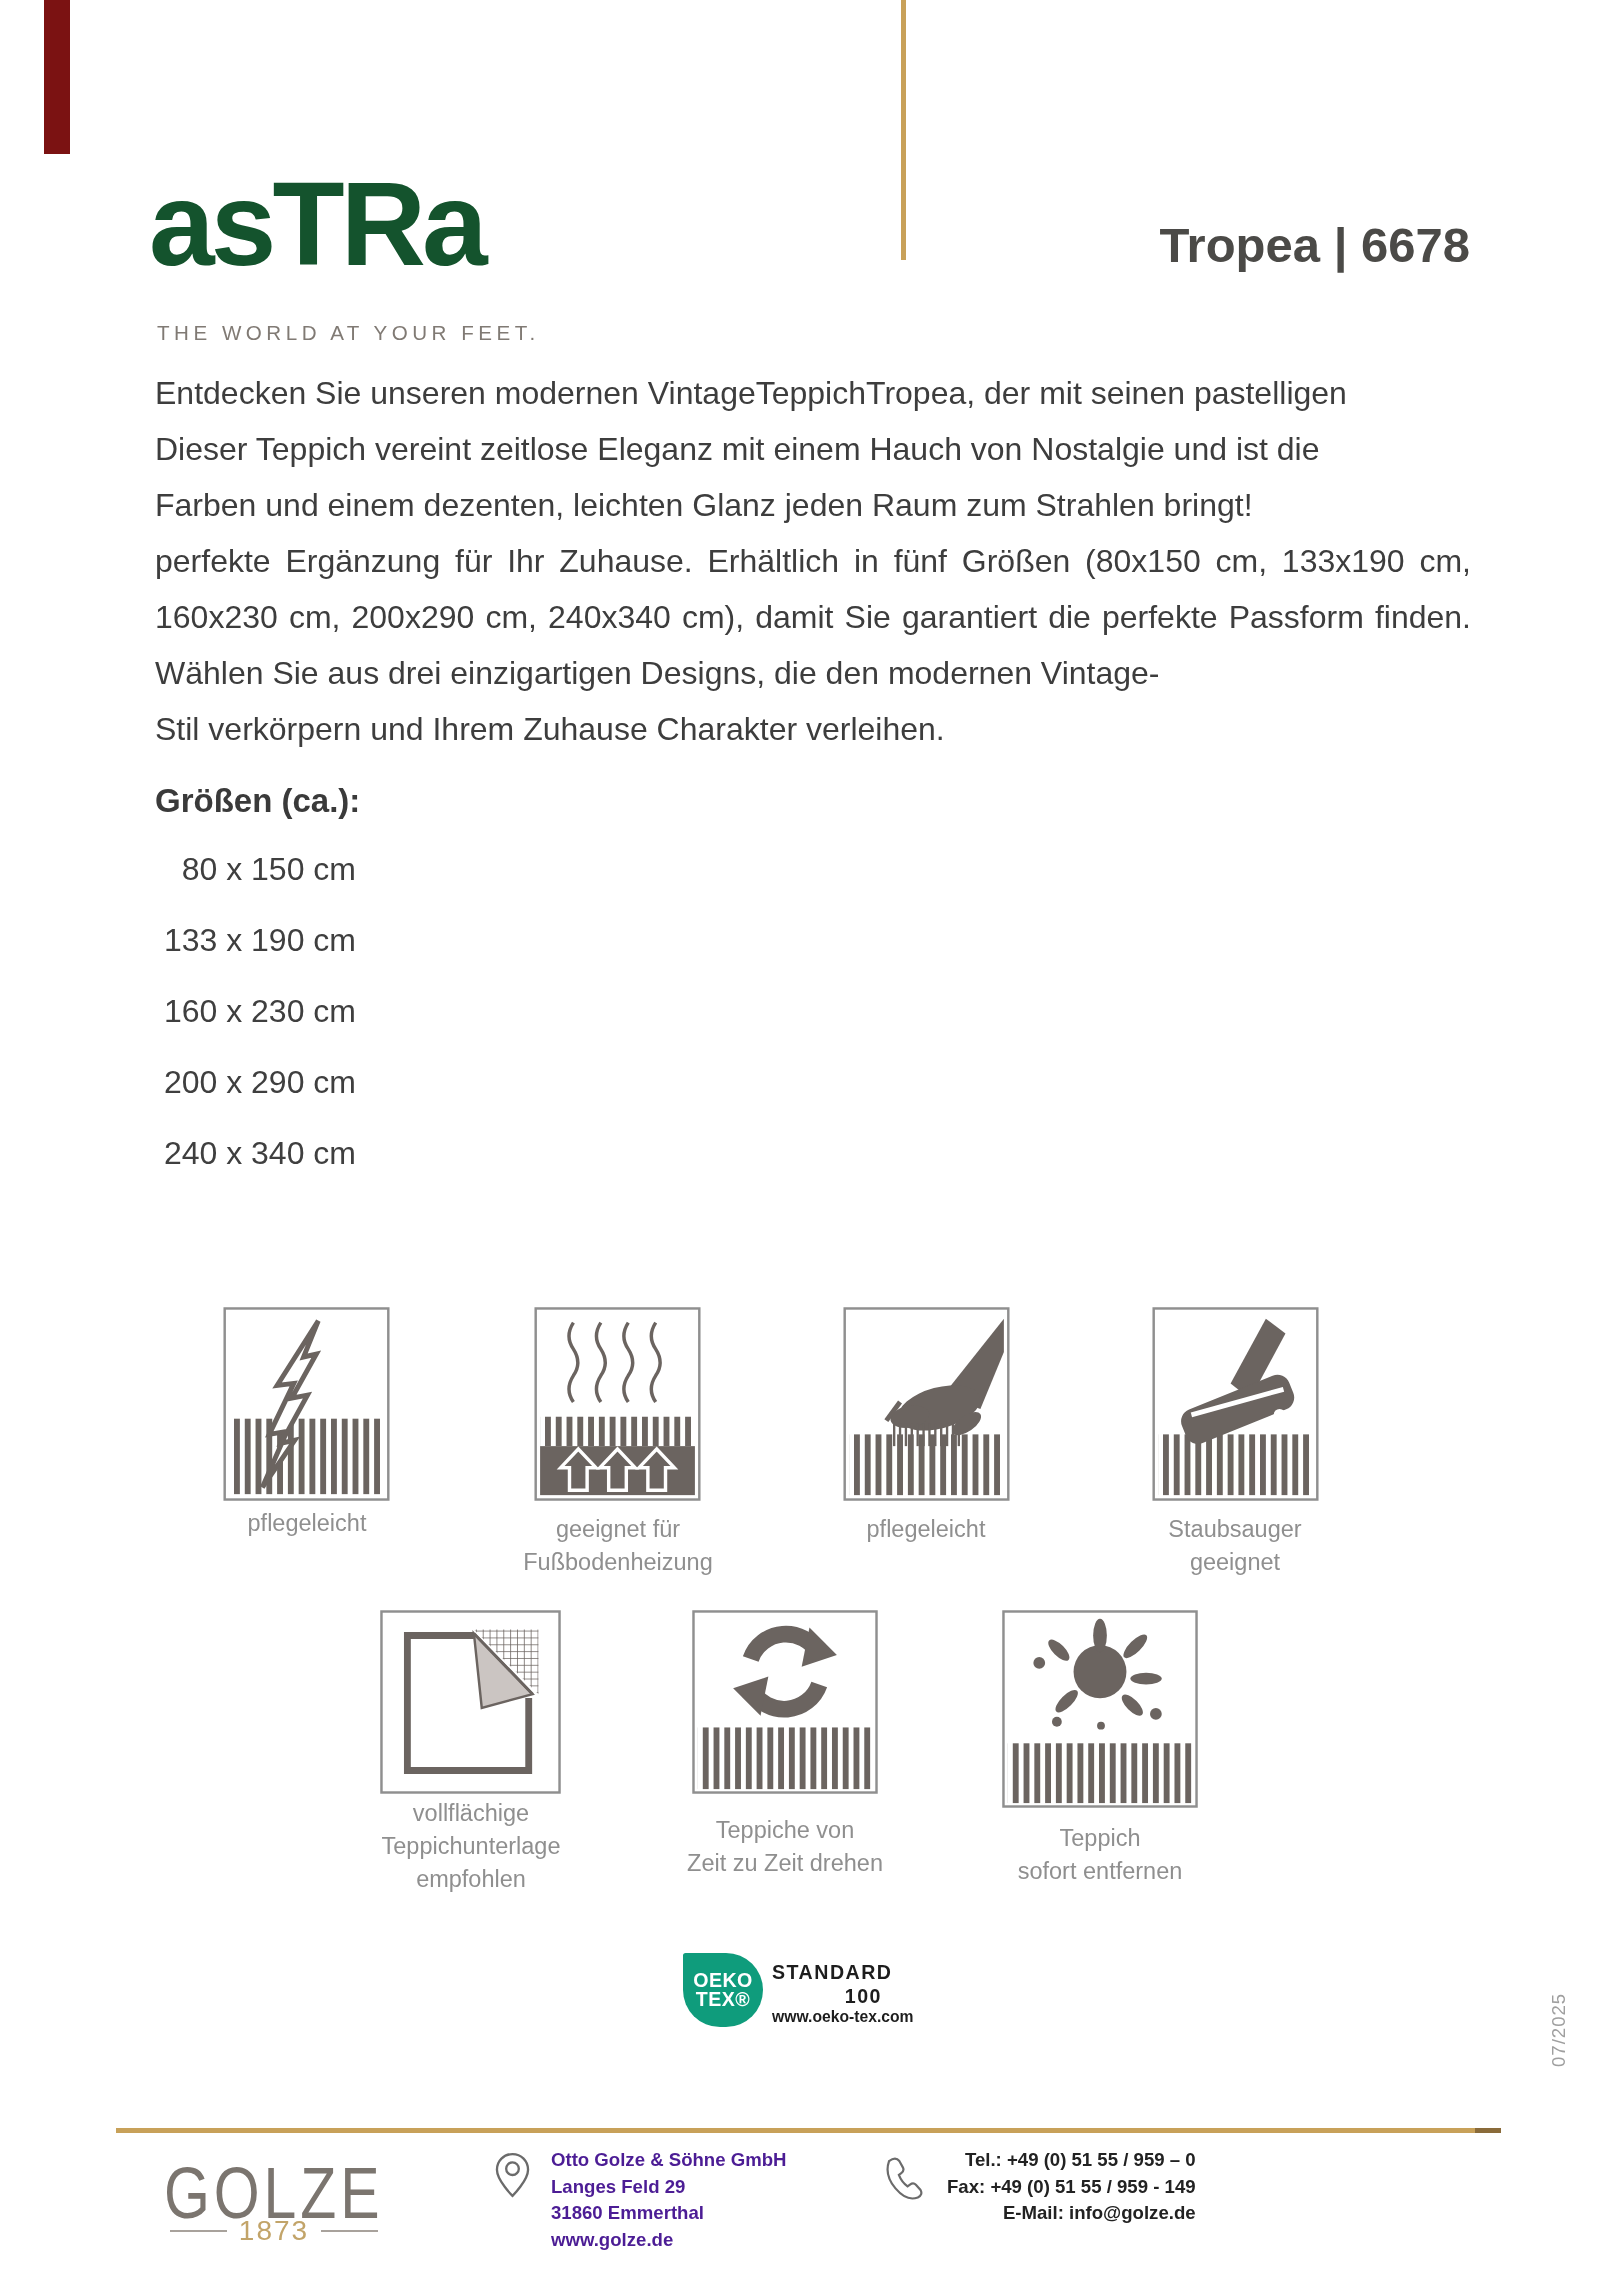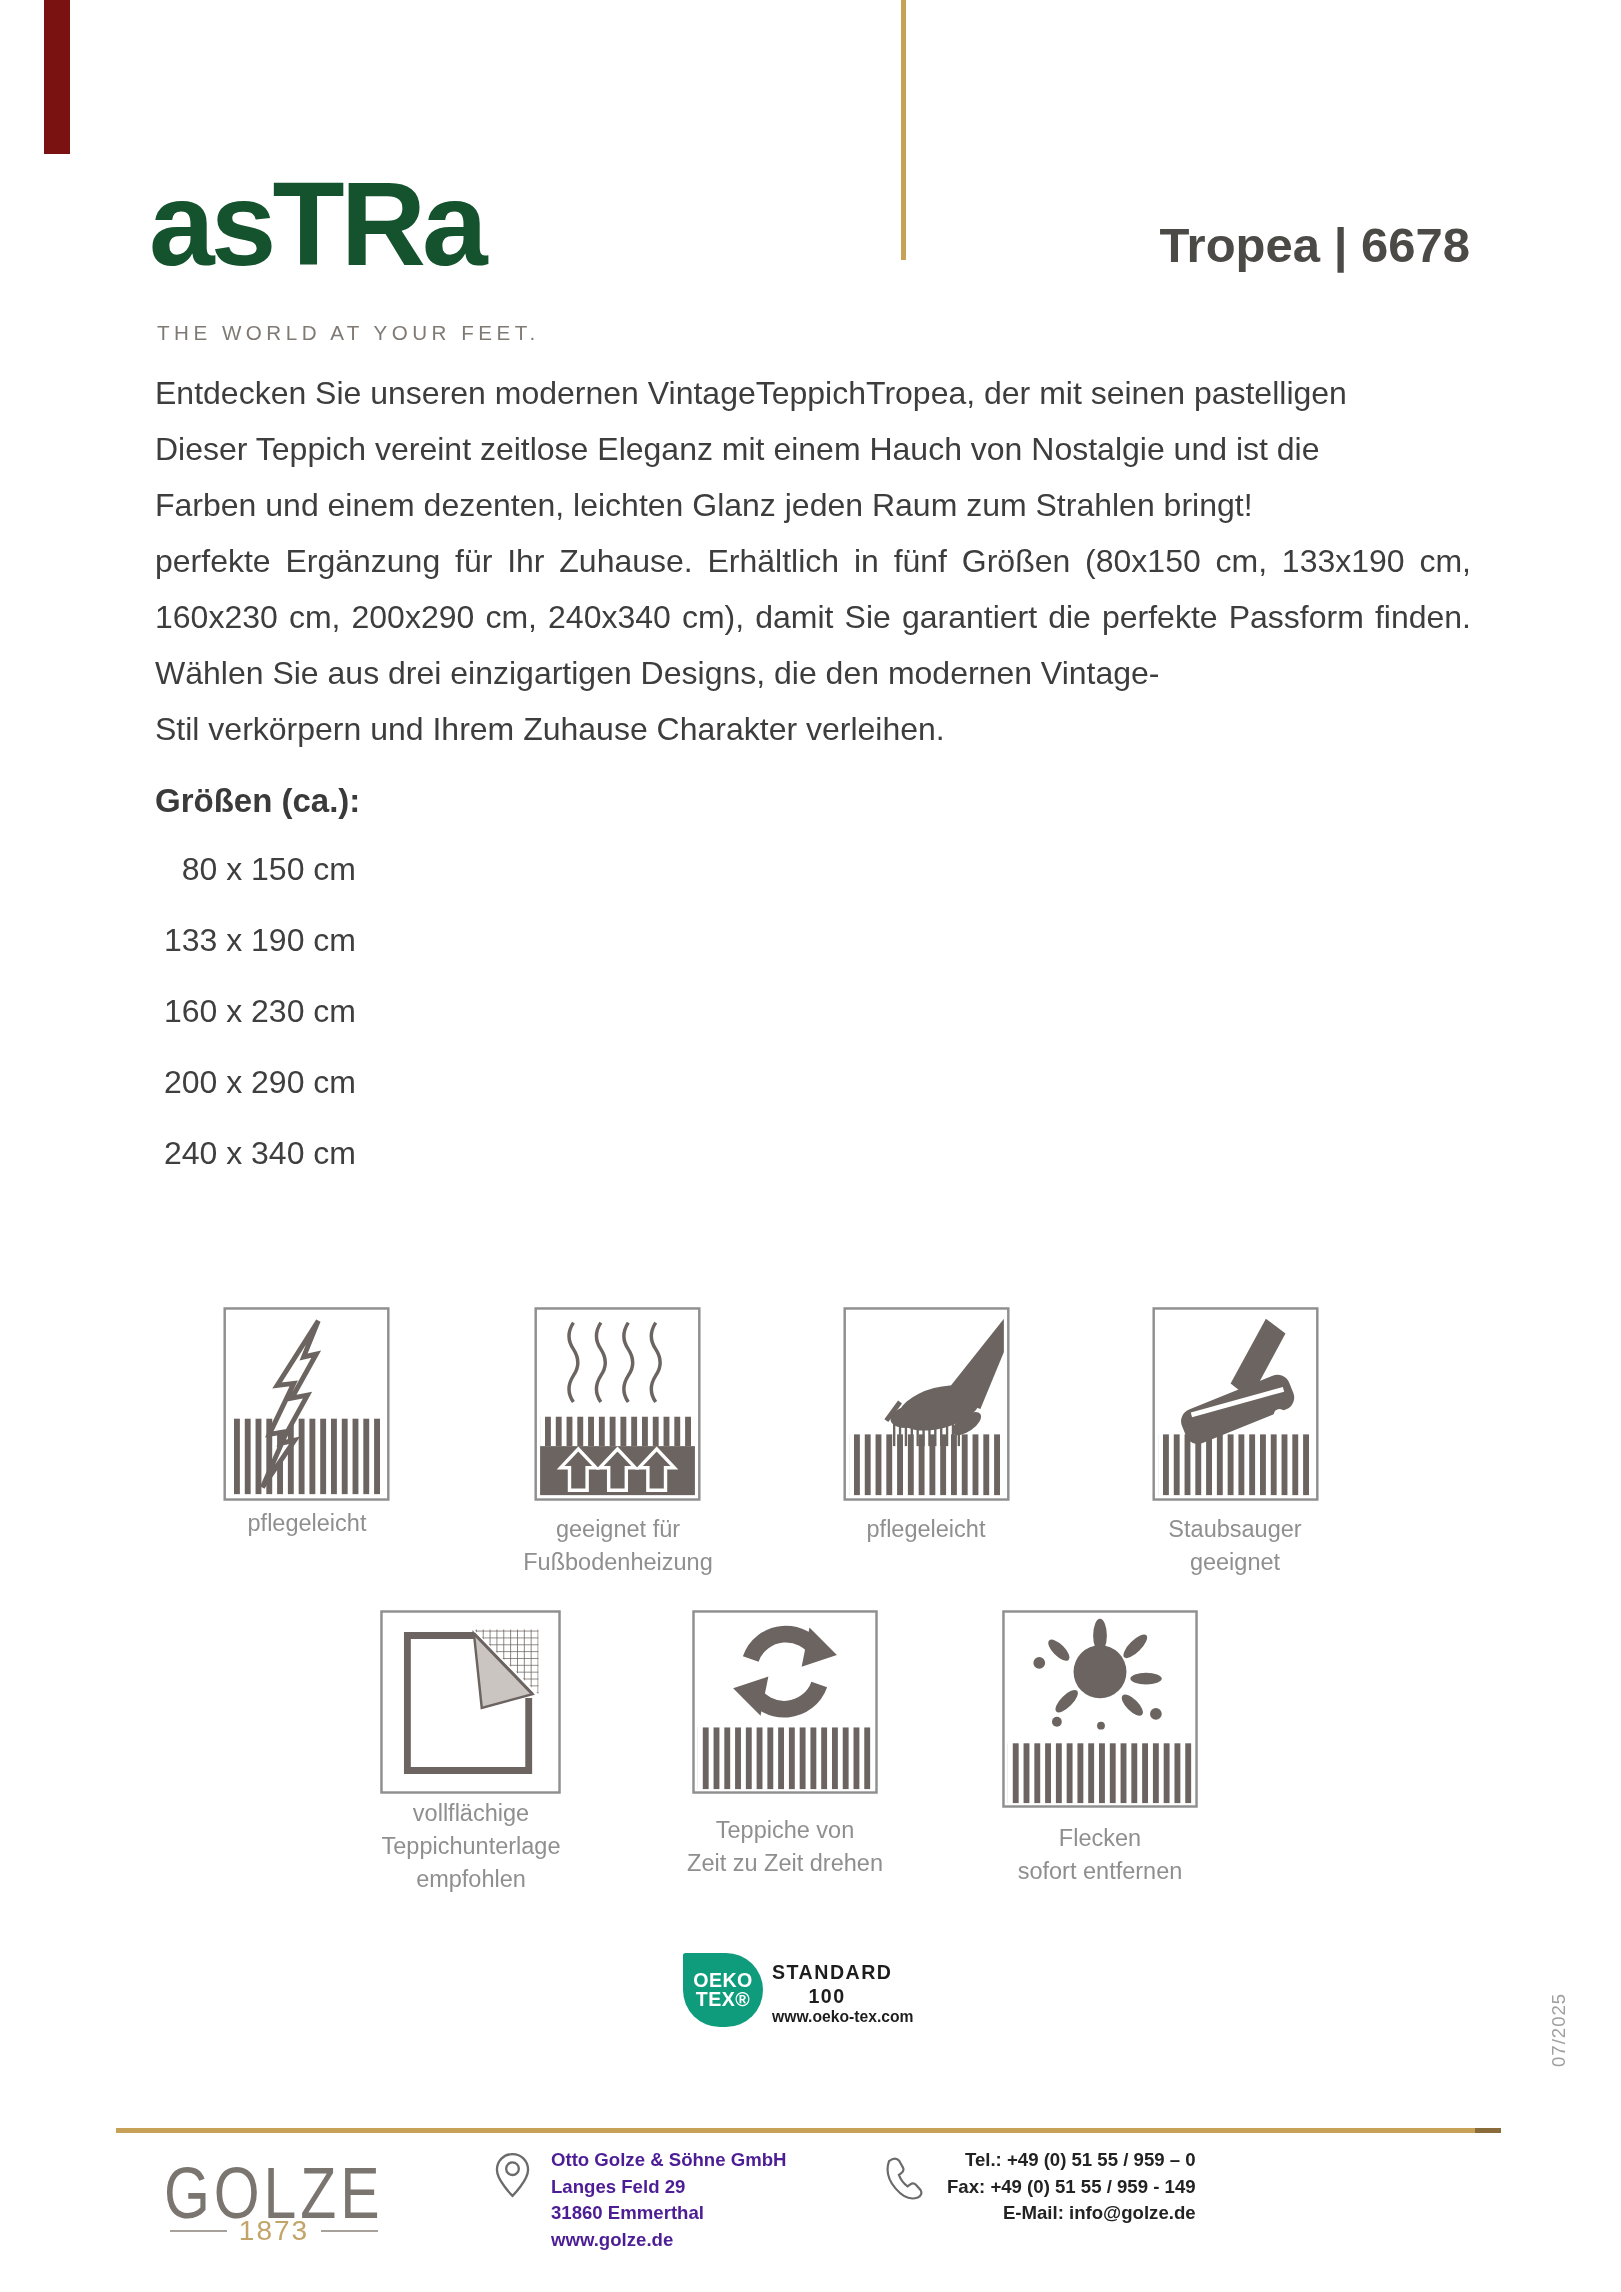--- a/index.html
+++ b/index.html
@@ -23,21 +23,21 @@
   
   .sizes-heading{left:155px;top:782px;font-size:33px;font-weight:700;color:#3a3a3a;margin:0;}
   .sizes-list{left:155px;top:851px;width:201px;}
   .size-item{height:71px;font-size:32px;color:#3f3f3f;text-align:right;}
   
   .ficon{position:absolute;}
   .flabel{position:absolute;width:314px;text-align:center;font-size:23.5px;line-height:33px;color:#8f8f8f;white-space:pre-line;}
   
   .oeko-badge{left:683px;top:1953px;width:80px;height:74px;background:#0f9c7c;border-radius:2.9px 41px 41px 41px;
     display:flex;flex-direction:column;align-items:center;justify-content:center;color:#fff;font-weight:700;font-size:19.6px;line-height:18.6px;letter-spacing:0.5px;}
-  .oeko-standard{left:772px;top:1961px;width:110px;text-align:center;font-size:19.6px;font-weight:700;color:#1d1d1d;letter-spacing:1.5px;line-height:23.5px;}
+  .oeko-standard{left:772px;top:1961px;width:110px;text-align:right;font-size:19.6px;font-weight:700;color:#1d1d1d;letter-spacing:1.5px;line-height:23.5px;}
   .oeko-url{left:772px;top:2008px;font-size:15.7px;font-weight:700;color:#1d1d1d;}
   
   .edition{left:1548px;top:1998px;height:69px;writing-mode:vertical-rl;transform:rotate(180deg);font-size:18.6px;color:#9f9f9f;letter-spacing:1px;}
   
   .gold-hline{left:116px;top:2128px;width:1362px;height:4.9px;background:#c8a159;}
   .gold-hline-tip{left:1475px;top:2128px;width:25.5px;height:4.9px;background:#8a6b3a;}
   .golze-name{left:164px;top:2152px;font-size:59px;font-weight:400;letter-spacing:3.9px;color:#7b756f;transform:scaleY(1.22);transform-origin:left top;}
   .golze-year-row{left:164px;top:2215px;width:220px;display:flex;align-items:center;justify-content:center;gap:11.8px;}
   .golze-dash{width:57px;height:2px;background:#a8a29c;}
   .golze-year{font-size:28px;color:#c2a469;letter-spacing:2px;}
@@ -214,21 +214,21 @@
       <ellipse cx="147" cy="70" rx="16" ry="6"></ellipse>
       <ellipse cx="133" cy="97" rx="6" ry="14" transform="rotate(135 133 97)"></ellipse>
       <ellipse cx="66" cy="93" rx="6" ry="15" transform="rotate(-135 66 93)"></ellipse>
       <ellipse cx="58" cy="41" rx="6" ry="14" transform="rotate(-45 58 41)"></ellipse>
       <circle cx="157" cy="106" r="6"></circle>
       <circle cx="56" cy="114" r="5"></circle>
       <circle cx="38" cy="54" r="6"></circle>
       <circle cx="101" cy="118" r="4"></circle>
     </g>
   </svg>
-  <div class="flabel" style="left:943px;top:1822px;">Flecken
+  <div class="flabel" style="left:943px;top:1822px;">Teppich
 sofort entfernen</div>
 
   <div class="abs oeko-badge">
     <span>OEKO</span>
     <span>TEX®</span>
   </div>
   <div class="abs oeko-standard">
     <div>STANDARD</div>
     <div>100</div>
   </div>

